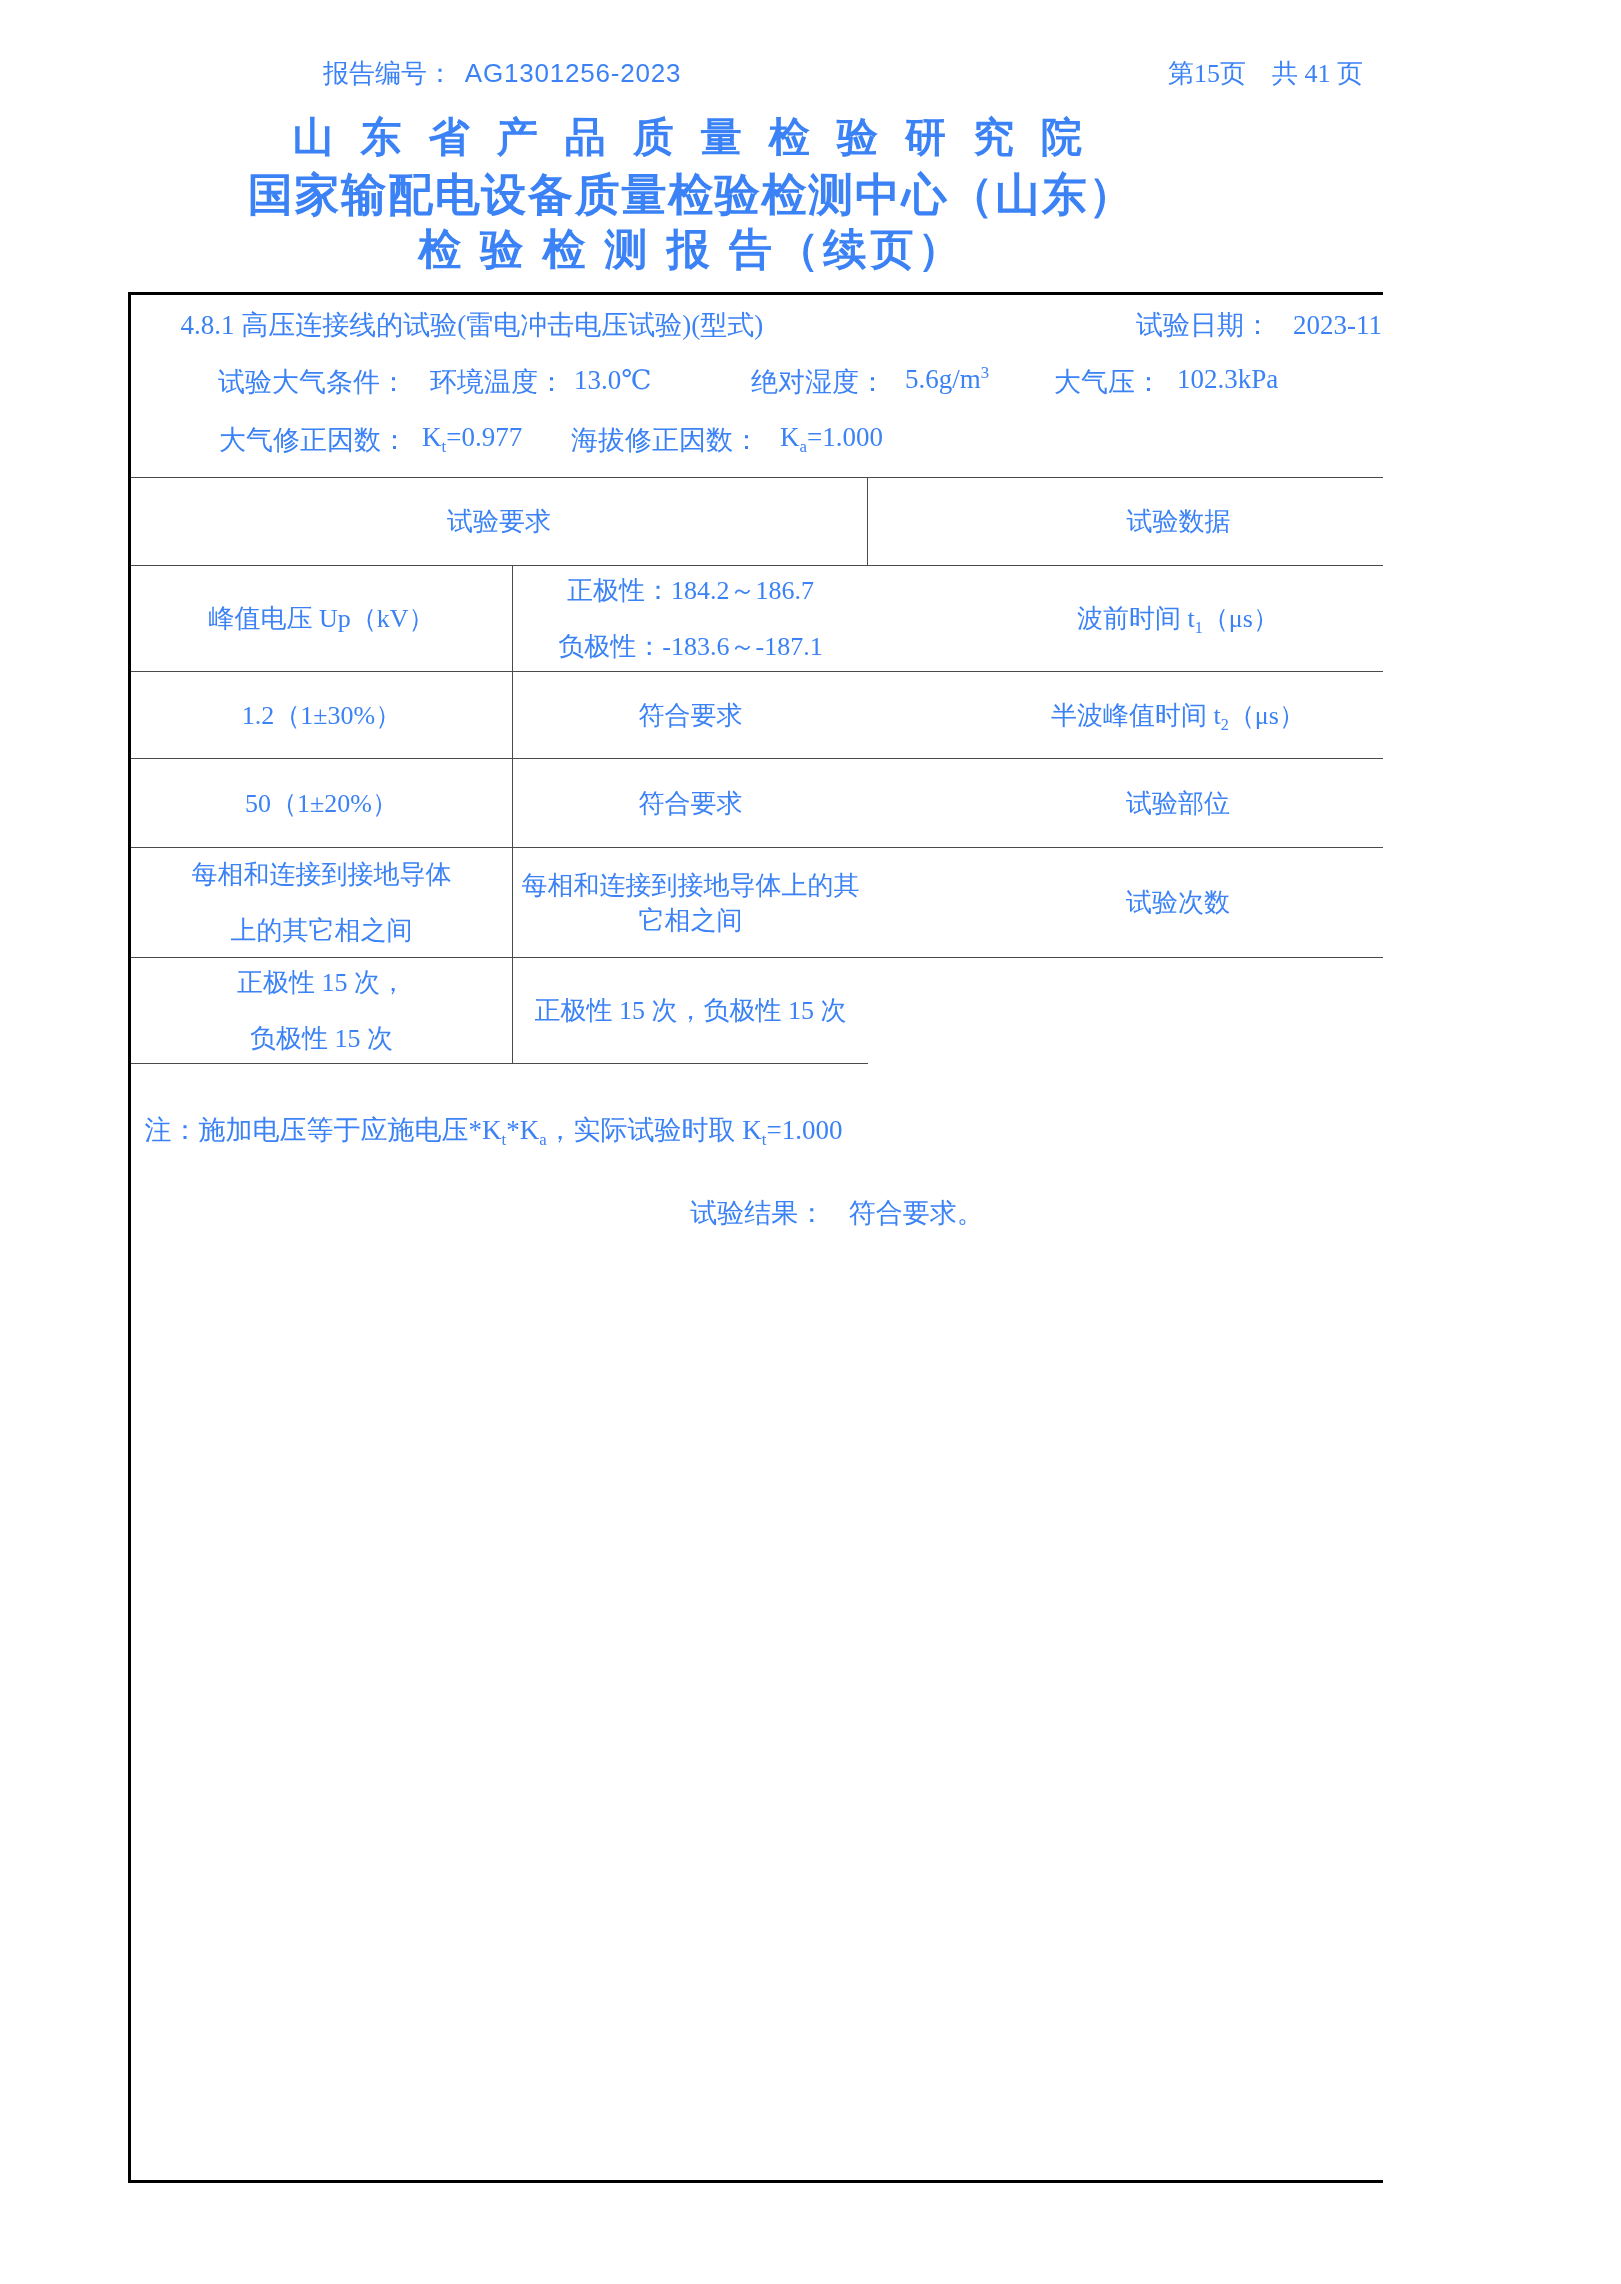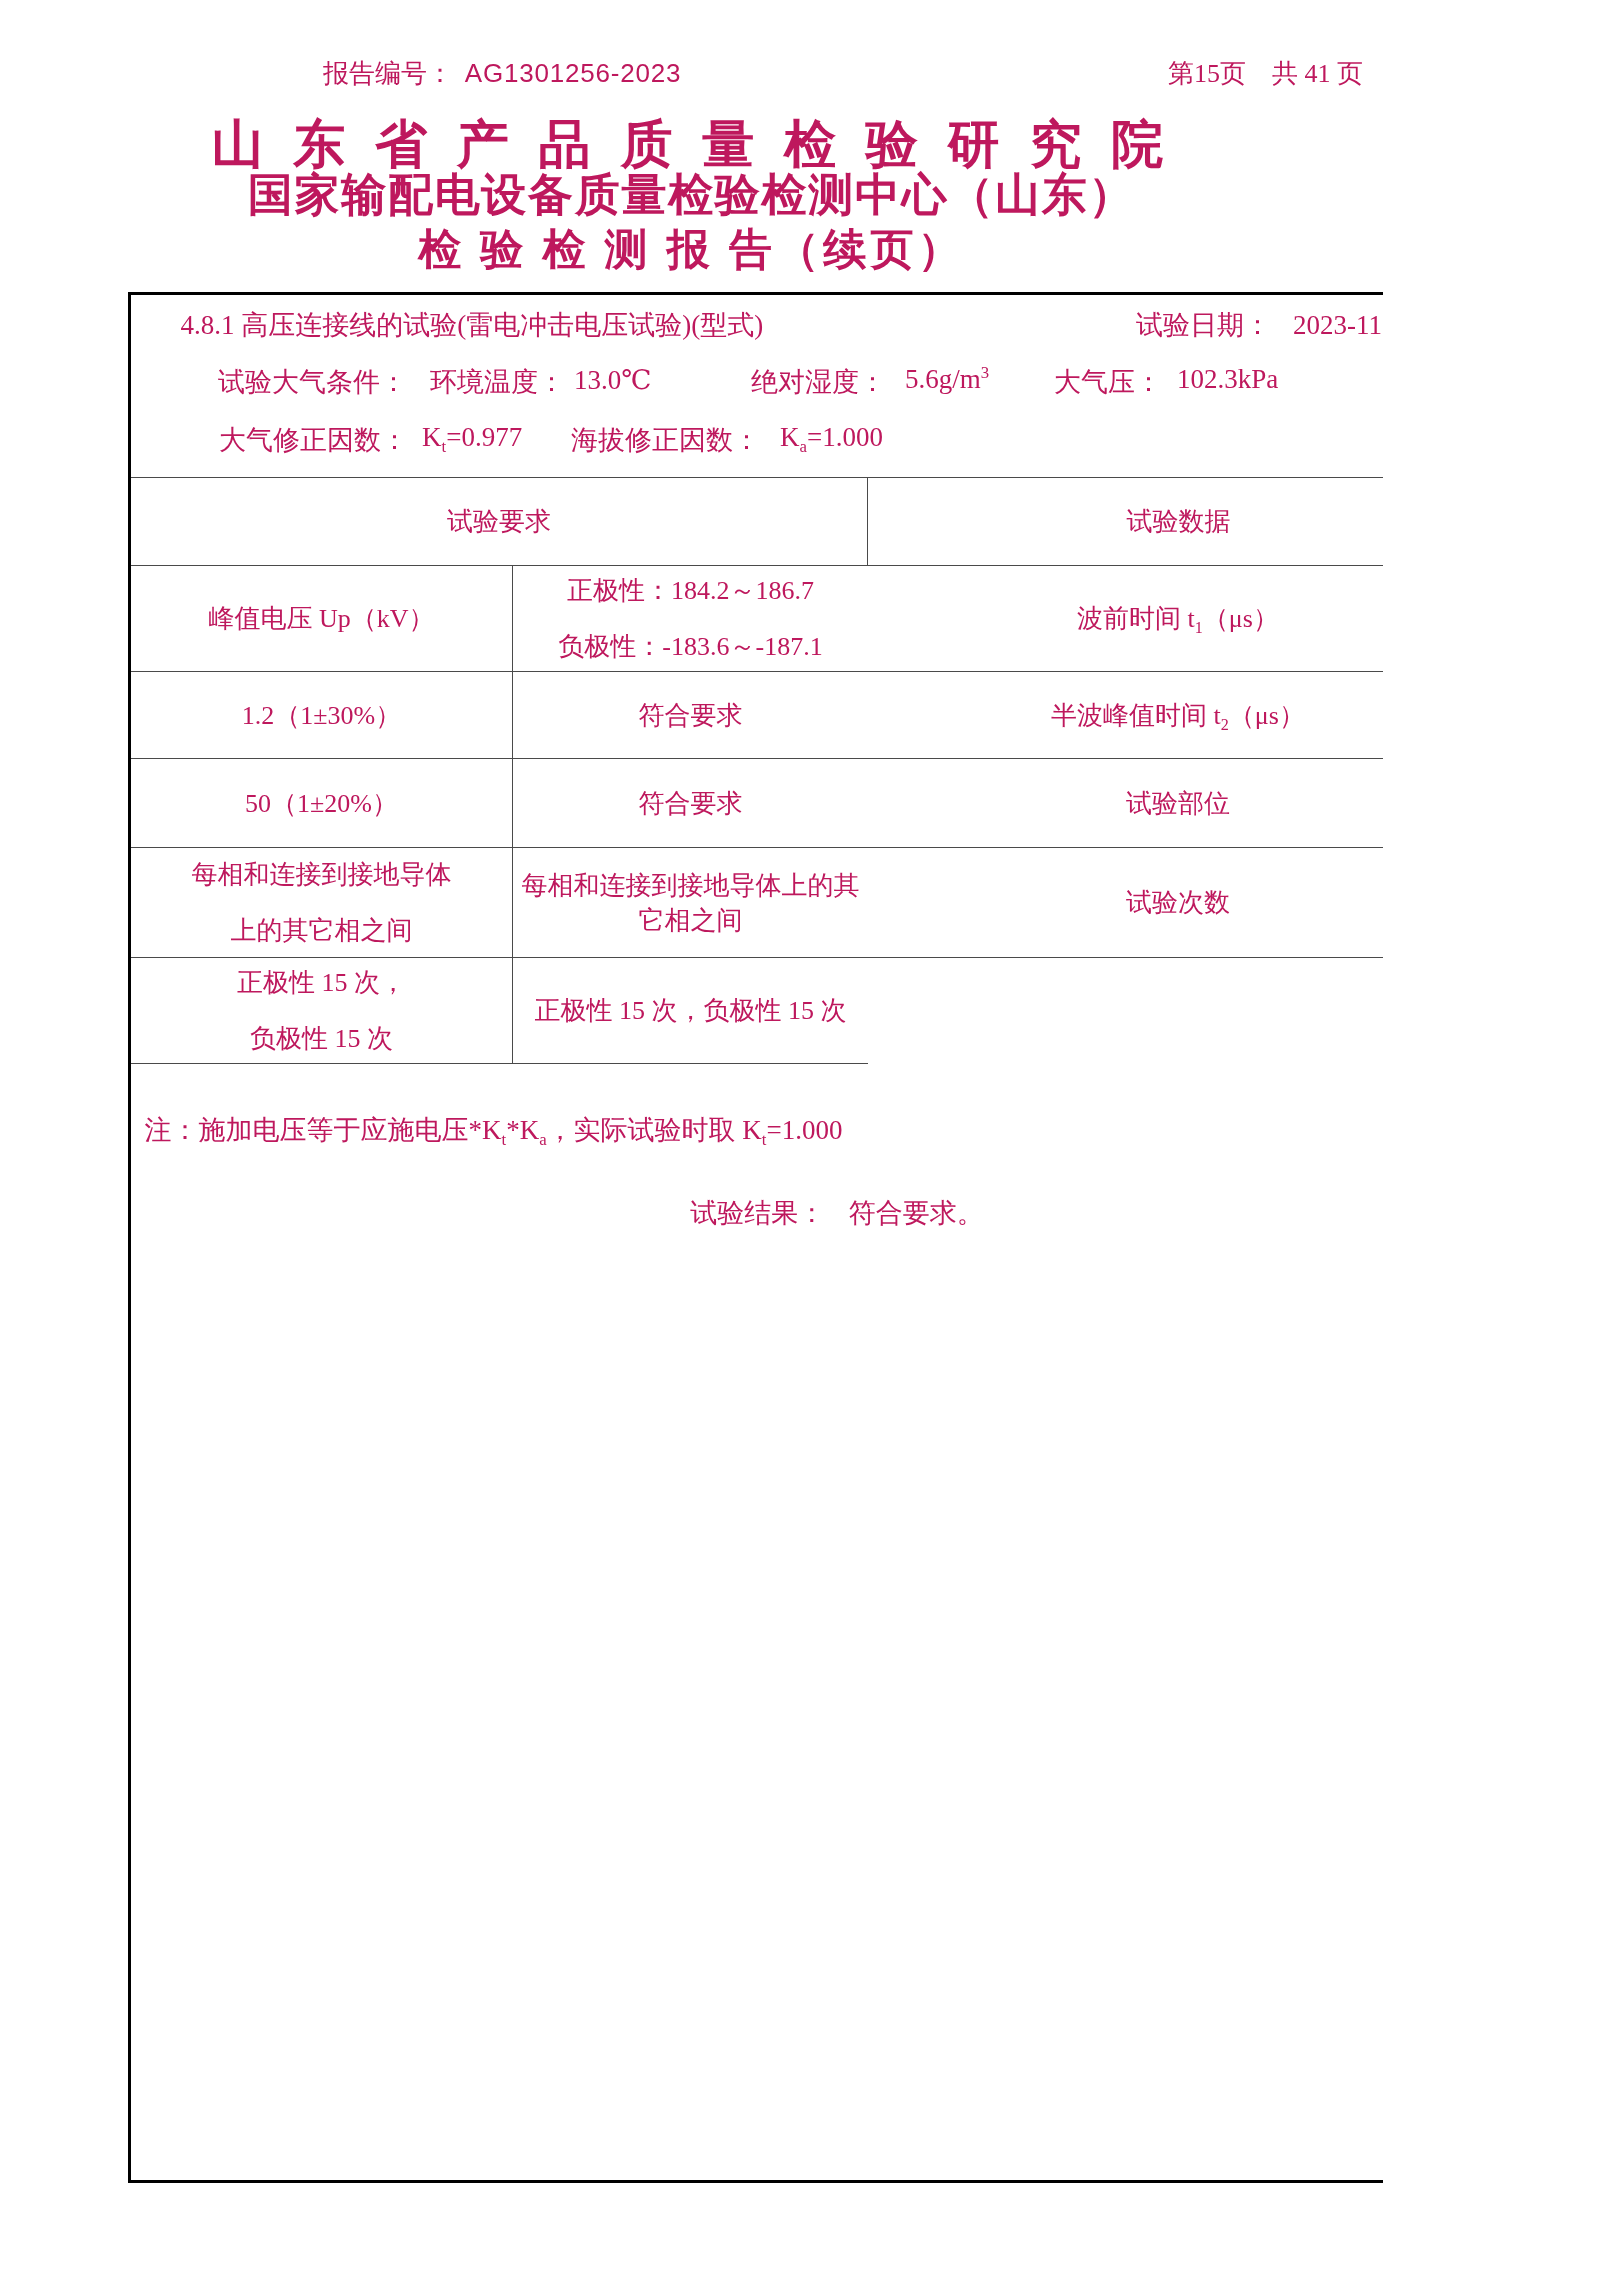--- a/index.html
+++ b/index.html
@@ -1,33 +1,33 @@
 <!DOCTYPE html>
 <html style="font-size:13.5px"><head>
 <meta charset="utf-8">
 <style>
   html, body { margin:0; padding:0; background:#ffffff; }
   .sheet {
     position:relative;
     width:1383px;
     height:2284px;
     background:#ffffff;
-    color:#be185d;
+    color:#3b82f6;
     font-family:"Liberation Serif","DejaVu Serif",serif;
     overflow:hidden;
   }
 
   
   .report-no { position:absolute; top:56px; left:323px; font-size:26px; white-space:nowrap; }
   .report-no .num { font-family:"Liberation Sans","DejaVu Sans",sans-serif; margin-left:11.8px; letter-spacing:0.8px; }
   .page-info { position:absolute; top:56px; left:1168px; font-size:26px; white-space:nowrap; }
 
   
   .title { position:absolute; left:0; width:100%; text-align:center; font-weight:bold; white-space:nowrap; }
-  .t1 { top:110px; font-size:52px; letter-spacing:8.4px; }
+  .t1 { top:110px; font-size:41px; letter-spacing:8.4px; }
   .t2 { top:165px; font-size:45px; letter-spacing:1.7px; }
   .t3 { top:221px; font-size:43px; letter-spacing:4.2px; }
 
   
   .tbox {
     position:absolute; left:128px; top:292px;
     width:1364px; height:1891px;
     border:3.4px solid #000;
     box-sizing:border-box;
   }

